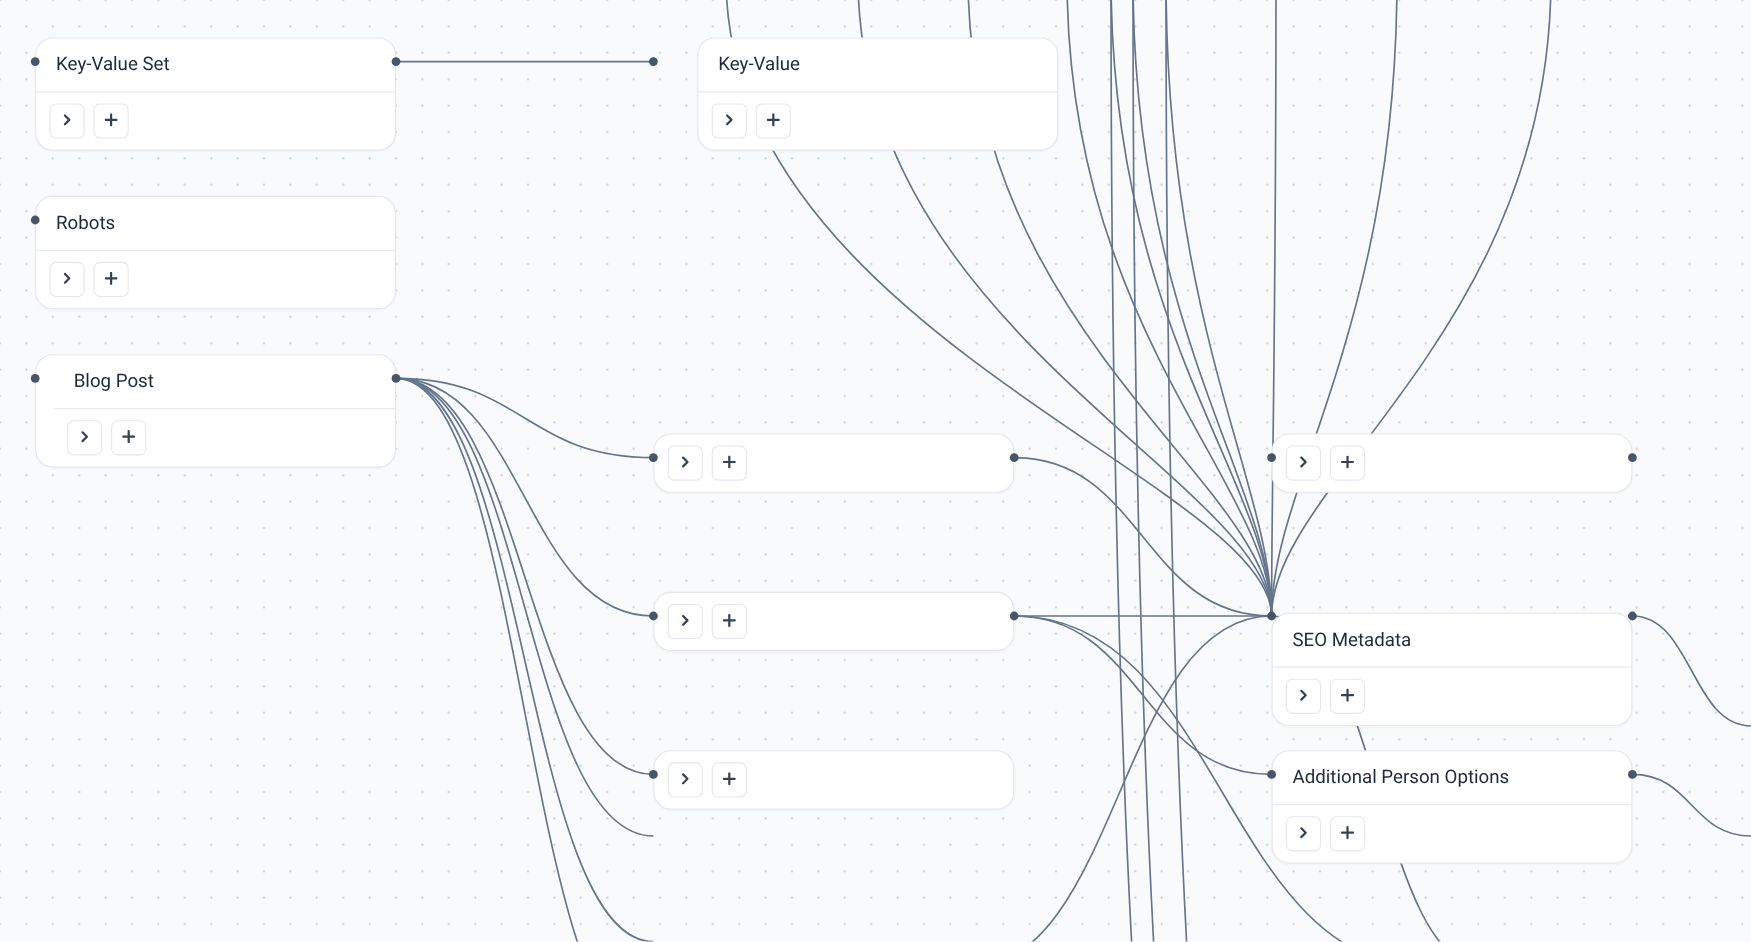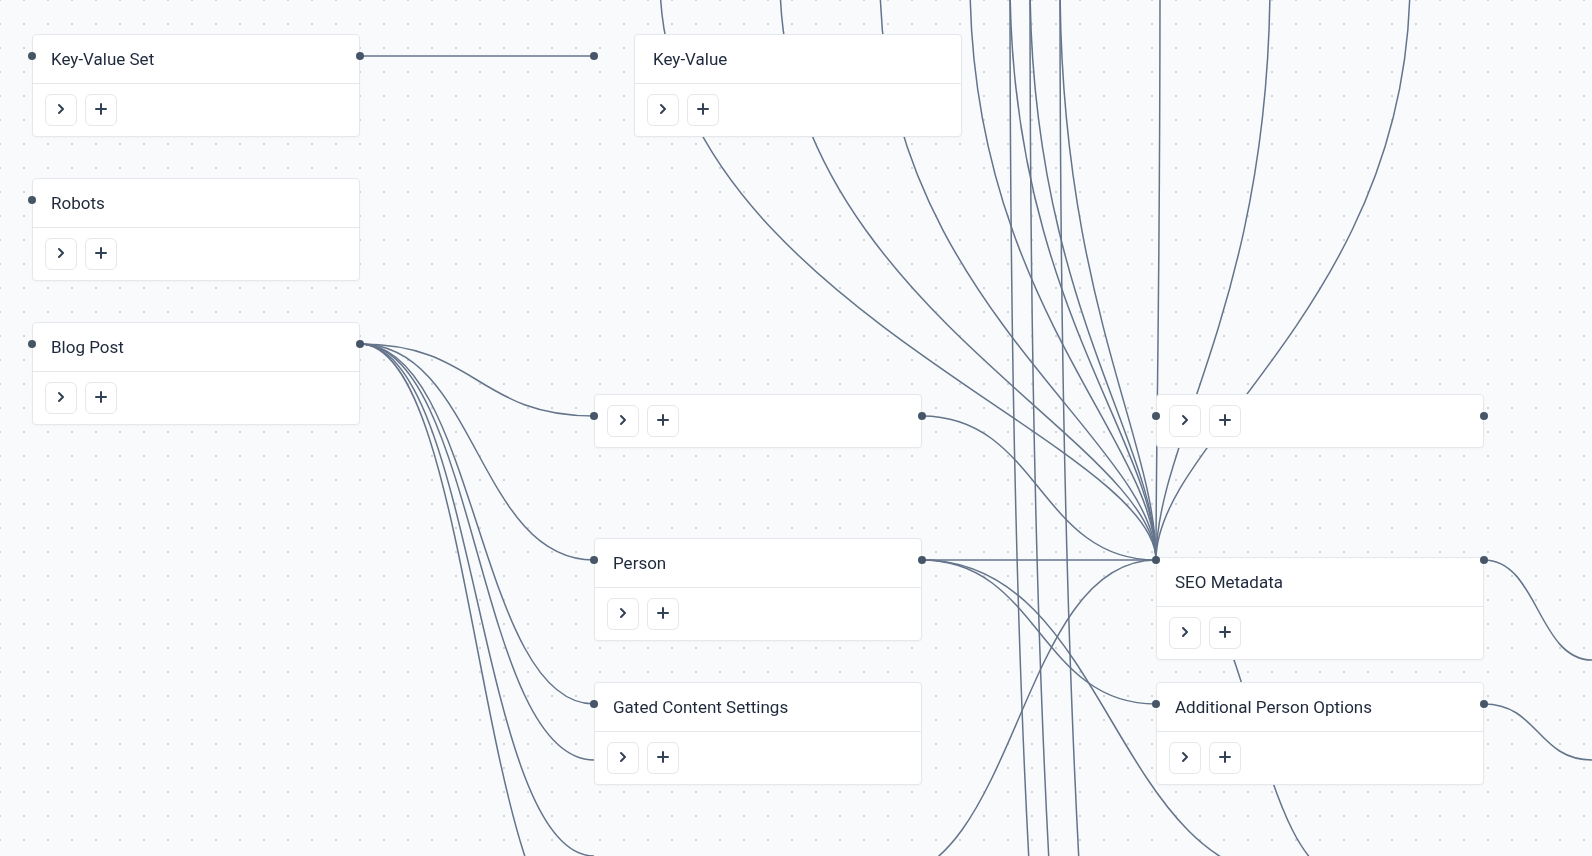--- a/index.html
+++ b/index.html
@@ -26,21 +26,21 @@
 .edges path, .edges line {
   fill: none;
   stroke: #64748b;
   stroke-width: 1.5;
 }
 .node {
   position: absolute;
   width: 328px;
   background: #fff;
   border: 1px solid #e5e7eb;
-  border-radius: 4px;
+  border-radius: 16px;
   box-shadow: 0 1px 2px rgba(0,0,0,0.03);
 }
 .node-header {
   padding: 14px 18px;
   border-bottom: 1px solid #e5e7eb;
   font-size: 17px;
   color: #1e293b;
   font-weight: 400;
 }
 .node-body {
@@ -156,21 +156,21 @@
       </button>
       <button class="icon-btn">
         <span>
           <svg width="12" height="12" viewBox="0 0 12 12">
               <path d="M6 1 V11 M1 6 H11" stroke="#334155" stroke-width="2" stroke-linecap="round"></path>
             </svg>
         </span>
       </button>
     </div>
     </div>
-    <div class="node" style="left: 32px; top: 322px;">
+    <div class="node" style="left: 32px; top: 322px; padding-left: 16px;">
     <div class="node-header">Blog Post</div>
     <div class="node-body">
       <button class="icon-btn">
         <span>
           <svg width="12" height="12" viewBox="0 0 12 12">
               <path d="M4 2 L8 6 L4 10" stroke="#334155" stroke-width="2" fill="none" stroke-linecap="round" stroke-linejoin="round"></path>
             </svg>
         </span>
       </button>
       <button class="icon-btn">
@@ -194,40 +194,38 @@
       <button class="icon-btn">
         <span>
           <svg width="12" height="12" viewBox="0 0 12 12">
               <path d="M6 1 V11 M1 6 H11" stroke="#334155" stroke-width="2" stroke-linecap="round"></path>
             </svg>
         </span>
       </button>
     </div>
     </div>
     <div class="node" style="left: 594px; top: 538px;">
-    <div class="node-header">Person</div>
     <div class="node-body">
       <button class="icon-btn">
         <span>
           <svg width="12" height="12" viewBox="0 0 12 12">
               <path d="M4 2 L8 6 L4 10" stroke="#334155" stroke-width="2" fill="none" stroke-linecap="round" stroke-linejoin="round"></path>
             </svg>
         </span>
       </button>
       <button class="icon-btn">
         <span>
           <svg width="12" height="12" viewBox="0 0 12 12">
               <path d="M6 1 V11 M1 6 H11" stroke="#334155" stroke-width="2" stroke-linecap="round"></path>
             </svg>
         </span>
       </button>
     </div>
     </div>
     <div class="node" style="left: 594px; top: 682px;">
-    <div class="node-header">Gated Content Settings</div>
     <div class="node-body">
       <button class="icon-btn">
         <span>
           <svg width="12" height="12" viewBox="0 0 12 12">
               <path d="M4 2 L8 6 L4 10" stroke="#334155" stroke-width="2" fill="none" stroke-linecap="round" stroke-linejoin="round"></path>
             </svg>
         </span>
       </button>
       <button class="icon-btn">
         <span>

